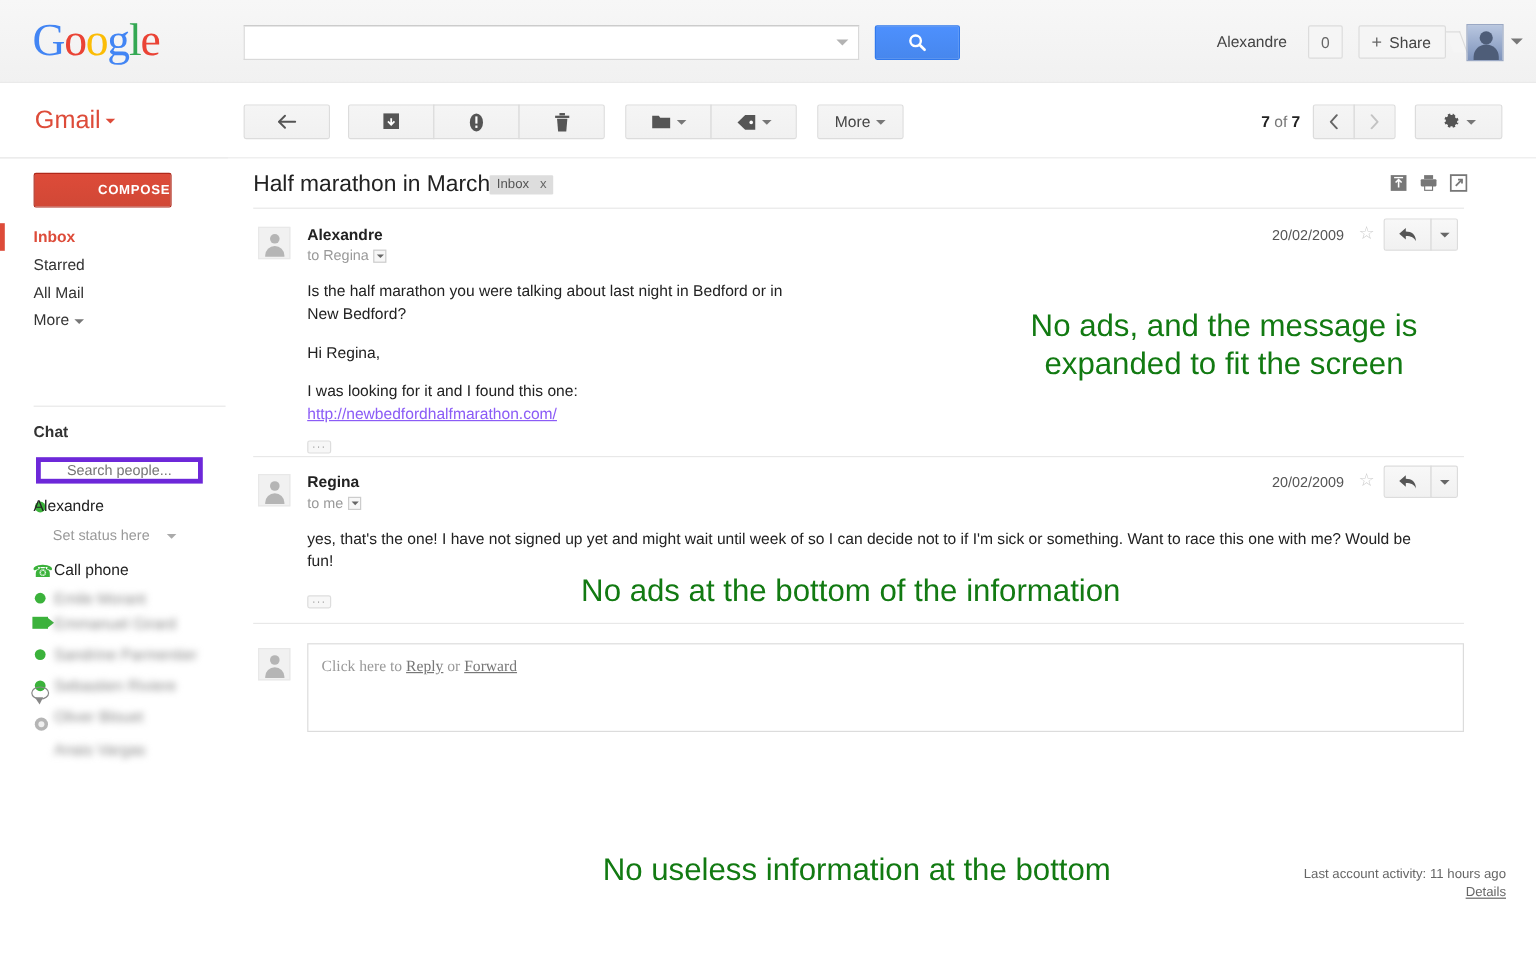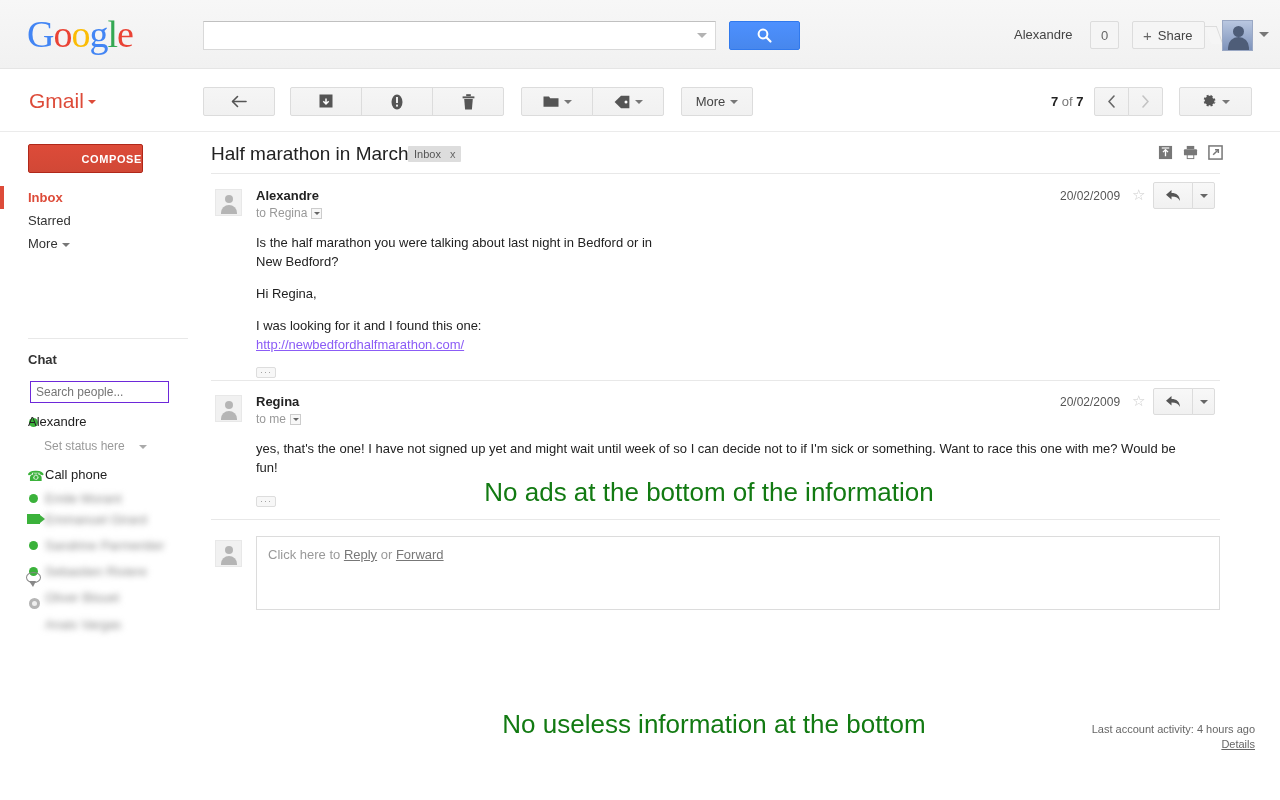--- a/index.html
+++ b/index.html
@@ -123,22 +123,22 @@
   .navlist { position:absolute; left:0; top:186px; width:190px; }
   .navitem { position:relative; padding:3px 0 3px 28px; font-size:13px; color:#333; cursor:pointer; line-height:17px;}
   .navitem.active { color:#dd4b39; font-weight:bold; }
   .navitem.active:before { content:""; position:absolute; left:0; top:0; width:4px; height:23px; background:#dd4b39; }
   .navitem .c { display:inline-block; margin-left:4px;
     width:0;height:0;border-left:4px solid transparent;border-right:4px solid transparent;border-top:4px solid #777; vertical-align:middle;}
   .chat-sep { position:absolute; left:28px; top:338px; width:160px; height:1px; background:#e8e8e8; }
   .chat-title { position:absolute; left:28px; top:352px; font-size:13px; font-weight:bold; color:#333; }
   .chat-search {
     position:absolute; left:30px; top:381px; width:139px; height:22px;
-    border:1px solid #6d28d9; background:#fff; font-size:12px; color:#999; padding:0 5px;
-    font-family:"Liberation Sans", sans-serif; outline:none;
+    border:4px solid #6d28d9; background:#fff; font-size:12px; color:#999; padding:0 5px;
+    font-family:"Liberation Sans", sans-serif; outline:none;text-align:center;
   }
   .chat-me { position:absolute; left:28px; top:414px; font-size:13px; color:#222; }
   .chat-status { position:absolute; left:44px; top:439px; font-size:12px; color:#999; }
   .chat-status .c { display:inline-block; margin-left:14px;
     width:0;height:0;border-left:4px solid transparent;border-right:4px solid transparent;border-top:4px solid #aaa; vertical-align:middle;}
   .chat-call { position:absolute; left:45px; top:467px; font-size:13px; color:#222; }
   .dot { position:absolute; width:9px; height:9px; border-radius:50%; }
   .dot.green { background:#3bb23b; }
   .phone-ico { position:absolute; left:27px; top:468px; font-size:14px; color:#3bb23b; transform: scaleX(-1);}
   .cam-ico { position:absolute; left:27px; top:514px; width:13px; height:10px; background:#3bb23b; }
@@ -198,21 +198,21 @@
     height:27px; border:1px solid #dcdcdc; background:linear-gradient(to bottom,#f8f8f8,#f1f1f1);
     display:flex;align-items:center;justify-content:center;cursor:pointer;
   }
   .replybtns .rb.main { width:40px; border-radius:2px 0 0 2px; }
   .replybtns .rb.arrow { width:23px; border-radius:0 2px 2px 0; margin-left:-1px; }
 
   .replybox {
     position:absolute; left:256px; top:536px; width:964px; height:74px;
     border:1px solid #dcdcdc; background:#fff; cursor:text;
   }
-  .replybox .ph { position:absolute; left:11px; top:10px; font-size:13px; color:#999; }
+  .replybox .ph { position:absolute; left:11px; top:10px; font-size:13px; color:#999;font-family:Liberation Serif, serif; }
   .replybox .ph a { color:#777; text-decoration:underline; }
 
   
   .quota { position:absolute; left:203px; top:722px; font-size:11px; color:#666; line-height:15px; }
   .quota b { color:#333; }
   .activity { position:absolute; right:25px; top:722px; font-size:11px; color:#666; text-align:right; line-height:15px; }
   .activity a { color:#666; text-decoration:underline; }
 
   
   .anno {
@@ -341,20 +341,23 @@
   <div class="compose">
     <span>COMPOSE</span>
   </div>
 
   <div class="navlist">
     <div class="navitem active">
       <span>Inbox</span>
     </div>
     <div class="navitem">
       <span>Starred</span>
+    </div>
+    <div class="navitem">
+      <span>All Mail</span>
     </div>
     <div class="navitem">
       <span>More</span><span class="c"></span>
     </div>
   </div>
 
   <div class="chat-sep"></div>
   <div class="chat-title">Chat</div>
   <input class="chat-search" placeholder="Search people..." style="">
 
@@ -441,20 +444,22 @@
       <svg width="16" height="13" viewBox="0 0 16 13">
         <path d="M6.5 1 L1 5.8 L6.5 10.6 V7.6 C11 7.6 13.5 9 15 12 C14.7 6.5 11.6 4 6.5 4 Z" fill="#555"></path>
       </svg>
     </div>
     <div class="rb arrow">
       <span style="width:0;height:0;border-left:4px solid transparent;border-right:4px solid transparent;border-top:4px solid #666;"></span>
     </div>
   </div>
   <div class="hr" style="left:211px; top:380px; width:1009px;"></div>
 
+  <div class="anno" style="left:800px; top:255px; width:440px;">No ads, and the message is
+expanded to fit the screen</div>
 
   <div class="msg-avatar" style="left:215px; top:395px;">
     <span class="h"></span>
       <span class="b"></span>
   </div>
   <div class="msg" style="top:394px; left:256px; width:940px;">
     <div class="sender">Regina</div>
     <div class="to-line">
       <span>to me</span>
       <span class="to-caret">
@@ -488,19 +493,19 @@
     <span class="h"></span>
       <span class="b"></span>
   </div>
   <div class="replybox">
     <div class="ph">
       <span>Click here to </span><a href="#">Reply</a><span> or </span><a href="#">Forward</a>
     </div>
   </div>
 
   <div class="activity">
-    <span>Last account activity: 4 hours ago</span><br>
+    <span>Last account activity: 11 hours ago</span><br>
     <a href="#">Details</a>
   </div>
 
   <div class="anno" style="left:455px; top:708px; width:518px;">No useless information at the bottom</div>
 
 </div>
 
 </body></html>

